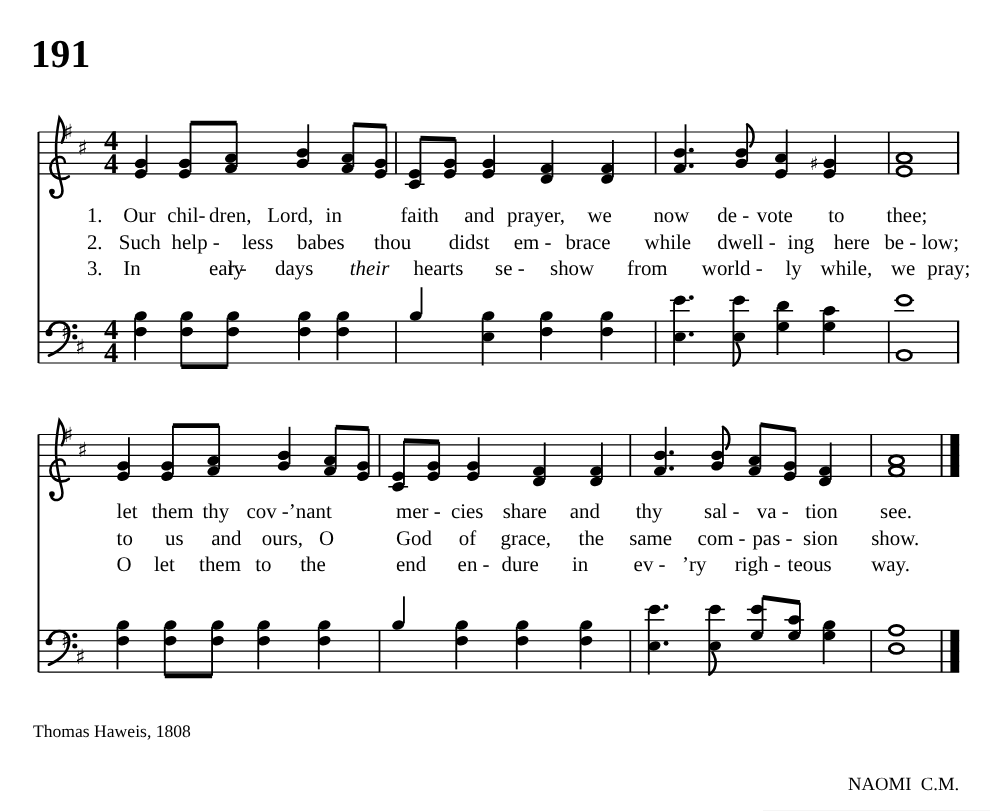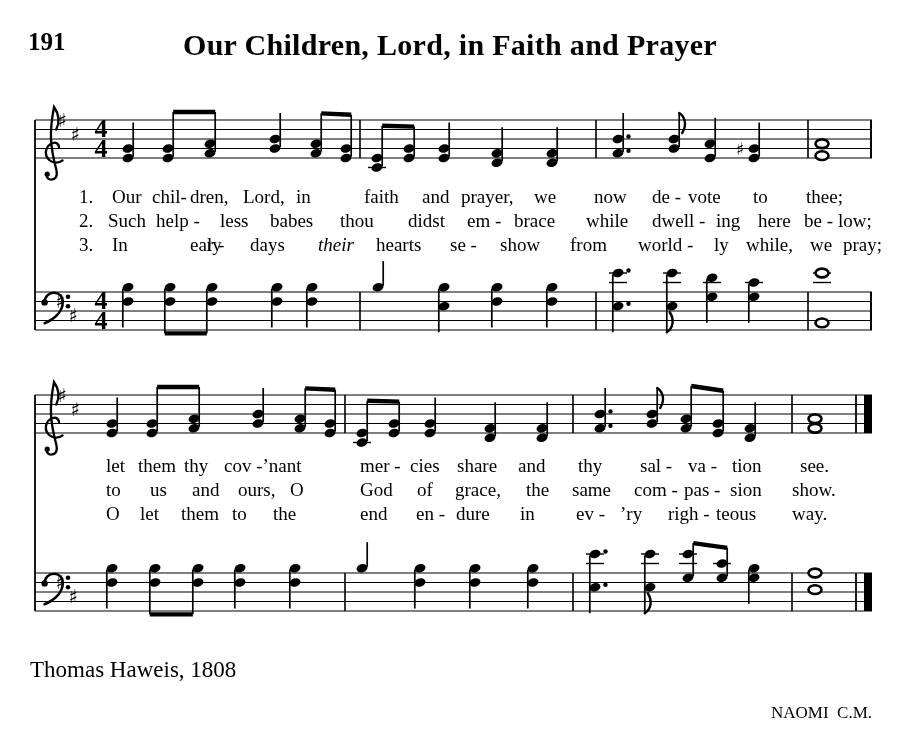--- a/index.html
+++ b/index.html
@@ -3,46 +3,45 @@
 <meta charset="utf-8">
 <style>
   html,body{margin:0;padding:0;background:#e8e8e8;}
   .page{
     position:relative;width:900px;height:737px;background:#ffffff;
     font-family:"Liberation Serif",serif;color:#000;overflow:hidden;
     margin:0 auto;
   }
   .hymn-number{
     position:absolute;left:28px;top:28px;
-    font-size:25px;font-weight:bold;
+    font-size:36px;font-weight:bold;
   }
   .hymn-title{
     position:absolute;left:0;top:28px;width:900px;text-align:center;
     font-size:30px;font-weight:bold;letter-spacing:.3px;
   }
   .music-svg{position:absolute;left:0;top:0;}
   .lyric-line{position:absolute;left:0;width:900px;height:24px;}
   .lyric-line span{
     position:absolute;top:0;font-size:19px;white-space:pre;
   }
   .attr-author{
-    position:absolute;left:30px;top:657px;font-size:23px;
+    position:absolute;left:30px;top:657px;font-size:16px;
   }
   .attr-right{
     position:absolute;right:28px;top:657px;text-align:right;
     font-size:17px;line-height:22.5px;white-space:pre;
   }
 </style>
 </head>
 <body>
 
 <div class="page">
 
   <div class="hymn-number">191</div>
-  <div class="hymn-title">Our Children, Lord, in Faith and Prayer</div>
 
   <svg id="music-svg" class="music-svg" width="900" height="737" viewBox="0 0 900 737">
       <line x1="35" y1="120" x2="35" y2="330" stroke="#000" stroke-width="1.8"></line>
       <g>
         <line x1="35" y1="120" x2="872" y2="120" stroke="#000" stroke-width="1.1"></line>
         <line x1="35" y1="129.5" x2="872" y2="129.5" stroke="#000" stroke-width="1.1"></line>
         <line x1="35" y1="139" x2="872" y2="139" stroke="#000" stroke-width="1.1"></line>
         <line x1="35" y1="148.5" x2="872" y2="148.5" stroke="#000" stroke-width="1.1"></line>
         <line x1="35" y1="158" x2="872" y2="158" stroke="#000" stroke-width="1.1"></line>
         <line x1="360" y1="120" x2="360" y2="158" stroke="#000" stroke-width="1.6"></line>

